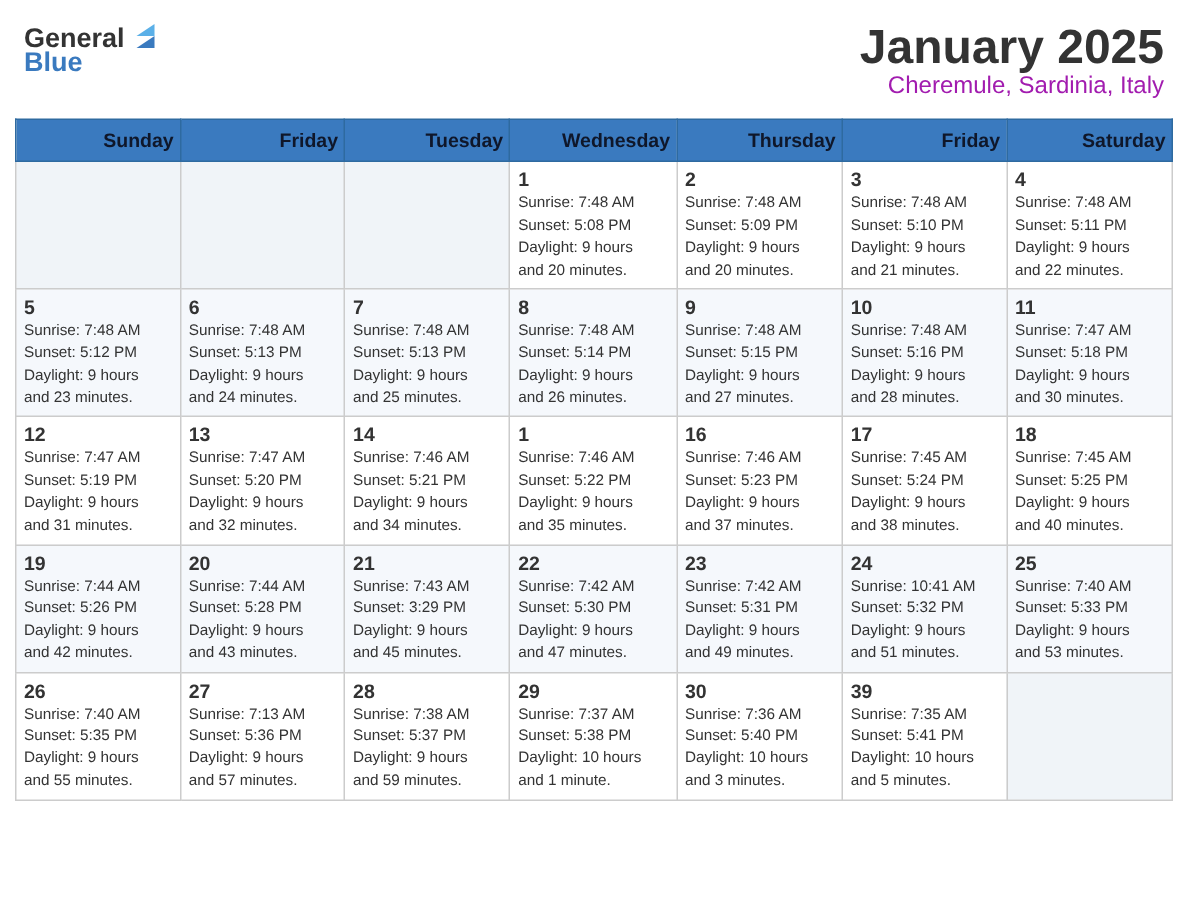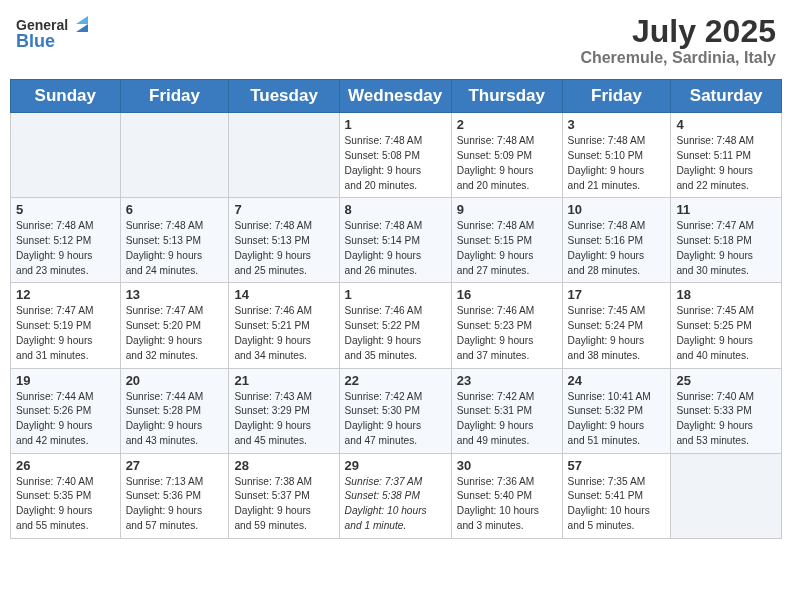--- a/index.html
+++ b/index.html
@@ -16,21 +16,21 @@
       align-items: flex-start;
       margin-bottom: 8px;
       padding: 4px 6px;
     }
     .logo {
       display: flex;
       align-items: center;
       gap: 2px;
     }
     .logo-text-general {
-      font-size: 14px;
+      font-size: 18px;
       font-weight: bold;
       color: #333;
       line-height: 1;
     }
     .logo-text-blue {
       font-size: 18px;
       font-weight: bold;
       color: #3a7abf;
       line-height: 1;
     }
@@ -42,35 +42,35 @@
       text-align: right;
     }
     .title-block h1 {
       font-size: 32px;
       font-weight: bold;
       color: #333;
       line-height: 1.1;
     }
     .title-block h2 {
       font-size: 16px;
-      font-weight: bold;
-      color: #737373;
+      font-weight: normal;
+      color: #a21caf;
     }
     .calendar {
       width: 100%;
       border-collapse: collapse;
       border: 1px solid #ccc;
     }
     .calendar th {
       background-color: #3a7abf;
-      color: #ffffff;
-      font-size: 17px;
+      color: #0f172a;
+      font-size: 13px;
       font-weight: bold;
       padding: 6px 4px;
-      text-align: center;
+      text-align: right;
       border: 1px solid #2e6aa0;
     }
     .calendar td {
       vertical-align: top;
       padding: 4px 5px;
       border: 1px solid #ccc;
       width: 113px;
       min-height: 80px;
       font-size: 10.5px;
       color: #333;
@@ -107,21 +107,21 @@
         <span class="logo-text-general">General</span>
         <svg class="logo-icon" viewBox="0 0 22 22" xmlns="http://www.w3.org/2000/svg">
           <polygon points="6,18 18,10 18,18" fill="#3a7abf"></polygon>
           <polygon points="6,10 18,2 18,10" fill="#5bb0e8"></polygon>
         </svg>
       </div>
       <span class="logo-text-blue" style="display:block;margin-top:-4px;">Blue</span>
     </div>
   </div>
   <div class="title-block">
-    <h1>July 2025</h1>
+    <h1>January 2025</h1>
     <h2>Cheremule, Sardinia, Italy</h2>
   </div>
 </div>
 
 <table class="calendar">
   <thead>
     <tr>
     <th>Sunday</th>
         <th>Friday</th>
         <th>Tuesday</th>
@@ -335,34 +335,34 @@
         </td>
         <td>
           <span class="day-number">28</span>
           <div class="day-info" style="white-space: pre-line;">Sunrise: 7:38 AM
 Sunset: 5:37 PM
 Daylight: 9 hours
 and 59 minutes.</div>
         </td>
         <td>
           <span class="day-number">29</span>
-          <div class="day-info" style="white-space: pre-line; font-style: italic;">Sunrise: 7:37 AM
+          <div class="day-info" style="white-space: pre-line;">Sunrise: 7:37 AM
 Sunset: 5:38 PM
 Daylight: 10 hours
 and 1 minute.</div>
         </td>
         <td>
           <span class="day-number">30</span>
           <div class="day-info" style="white-space: pre-line;">Sunrise: 7:36 AM
 Sunset: 5:40 PM
 Daylight: 10 hours
 and 3 minutes.</div>
         </td>
         <td>
-          <span class="day-number">57</span>
+          <span class="day-number">39</span>
           <div class="day-info" style="white-space: pre-line;">Sunrise: 7:35 AM
 Sunset: 5:41 PM
 Daylight: 10 hours
 and 5 minutes.</div>
         </td>
         <td class="empty-cell"></td>
       </tr>
     </tbody>
 </table>
 

